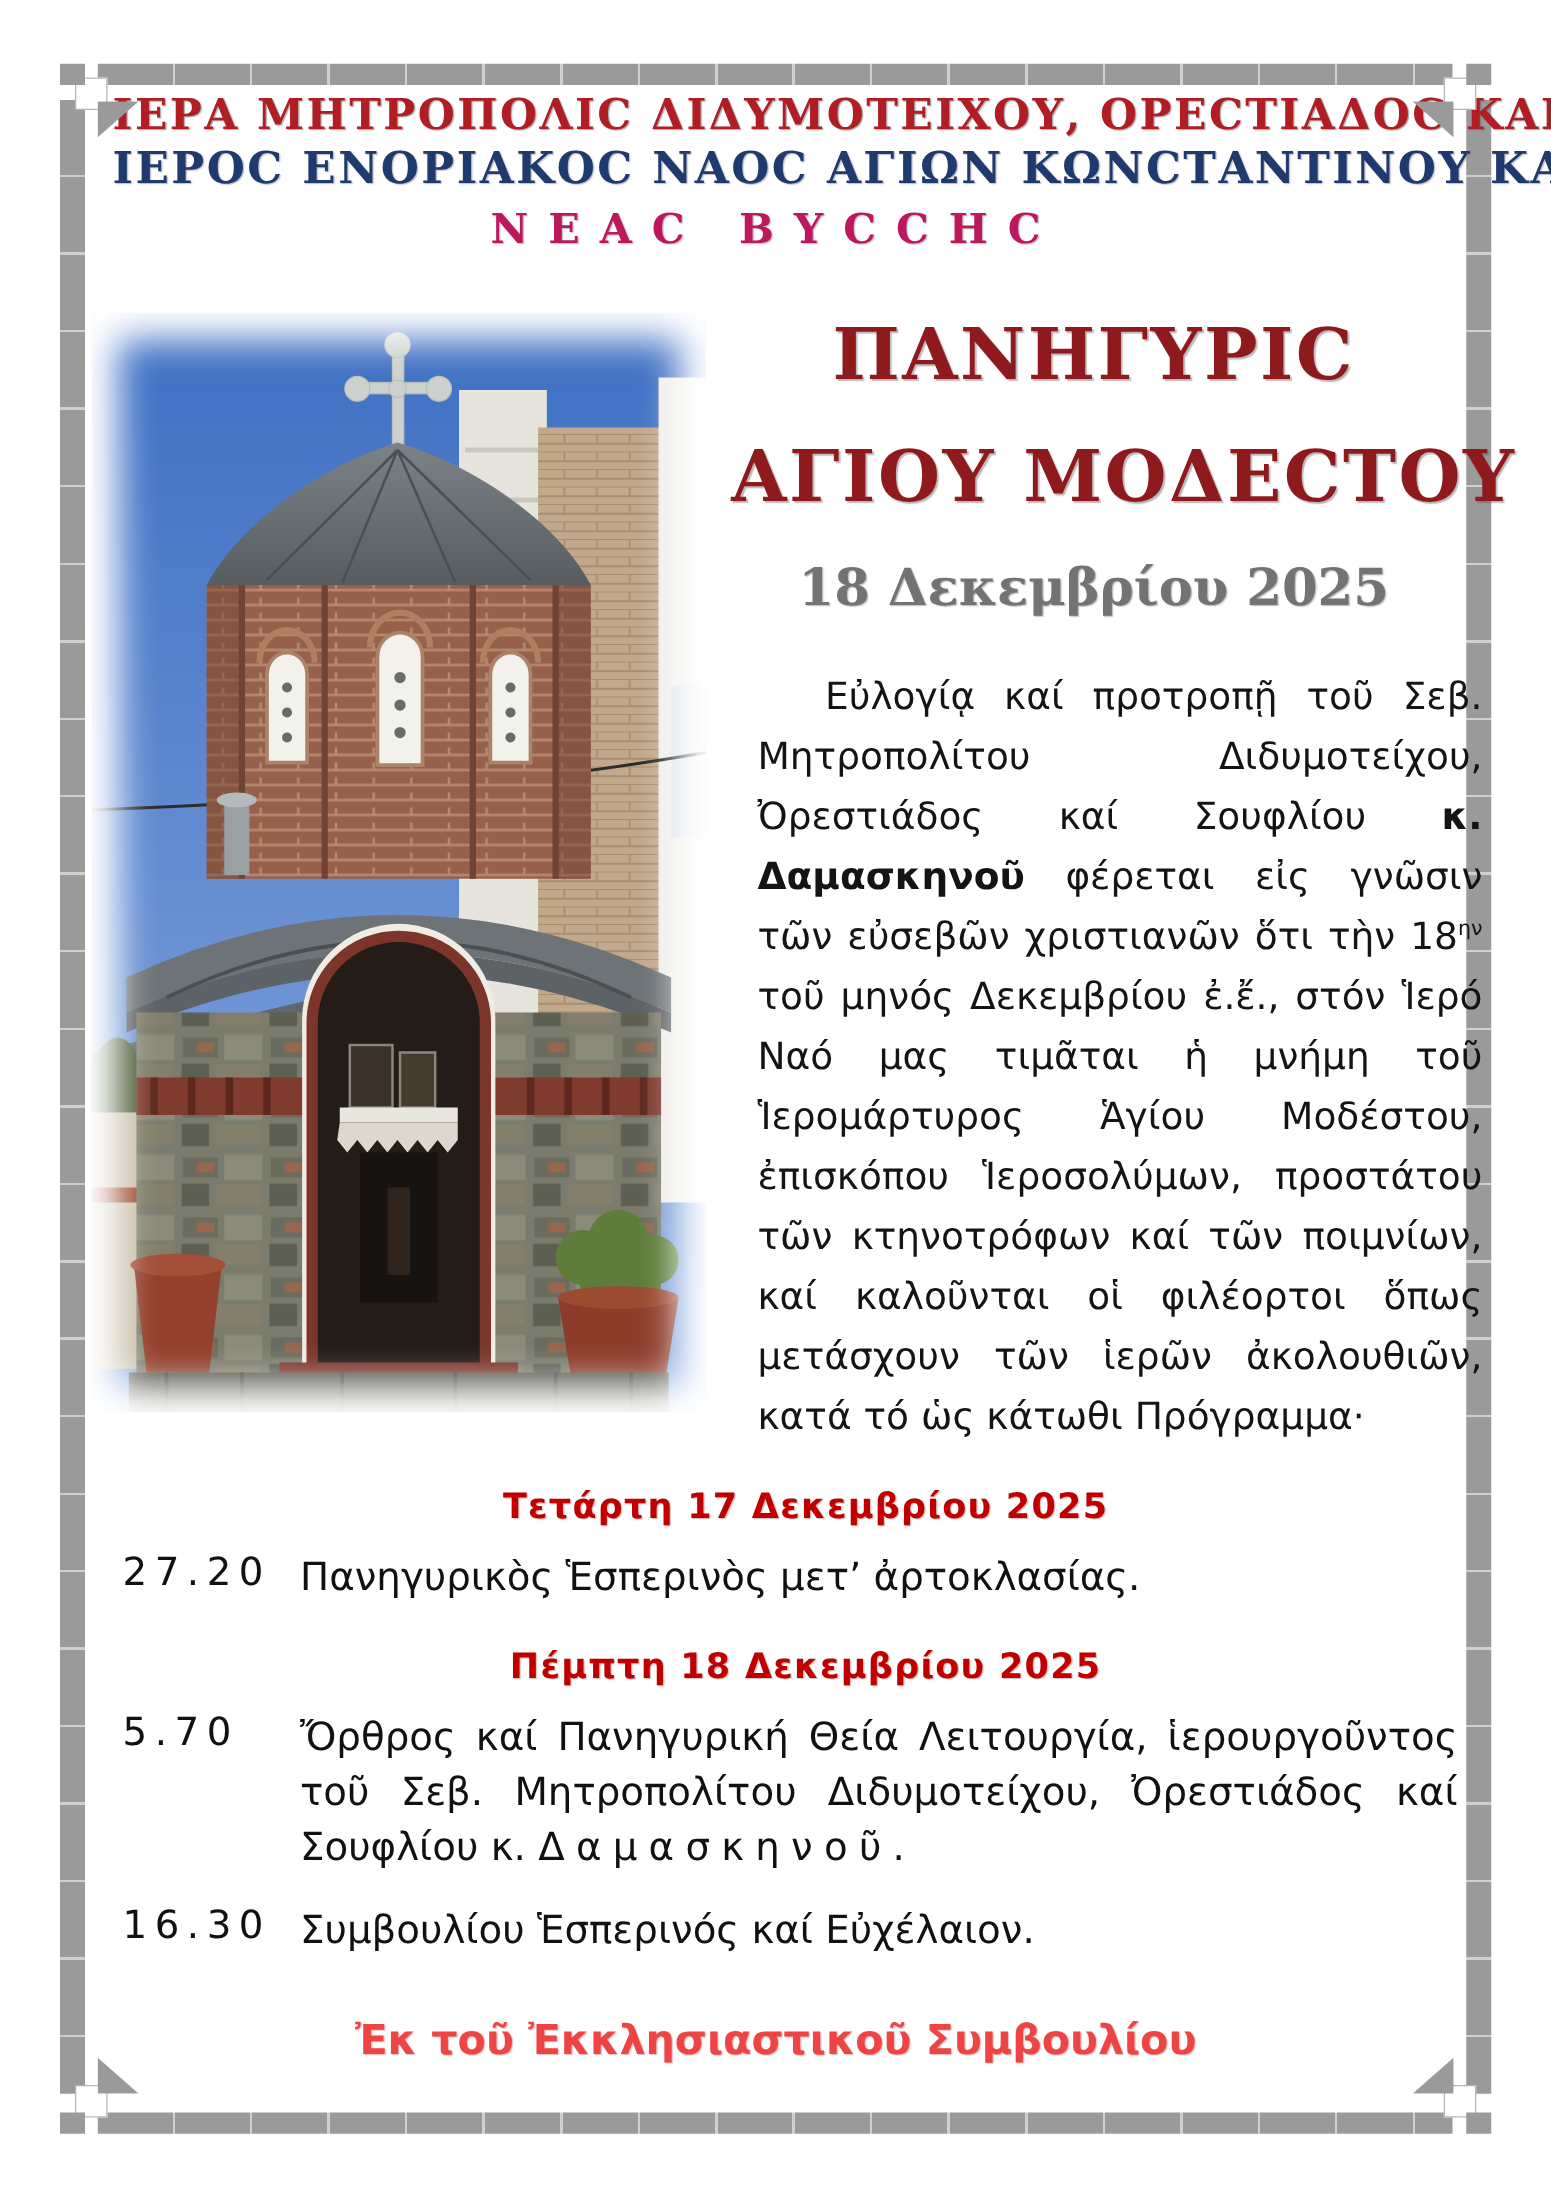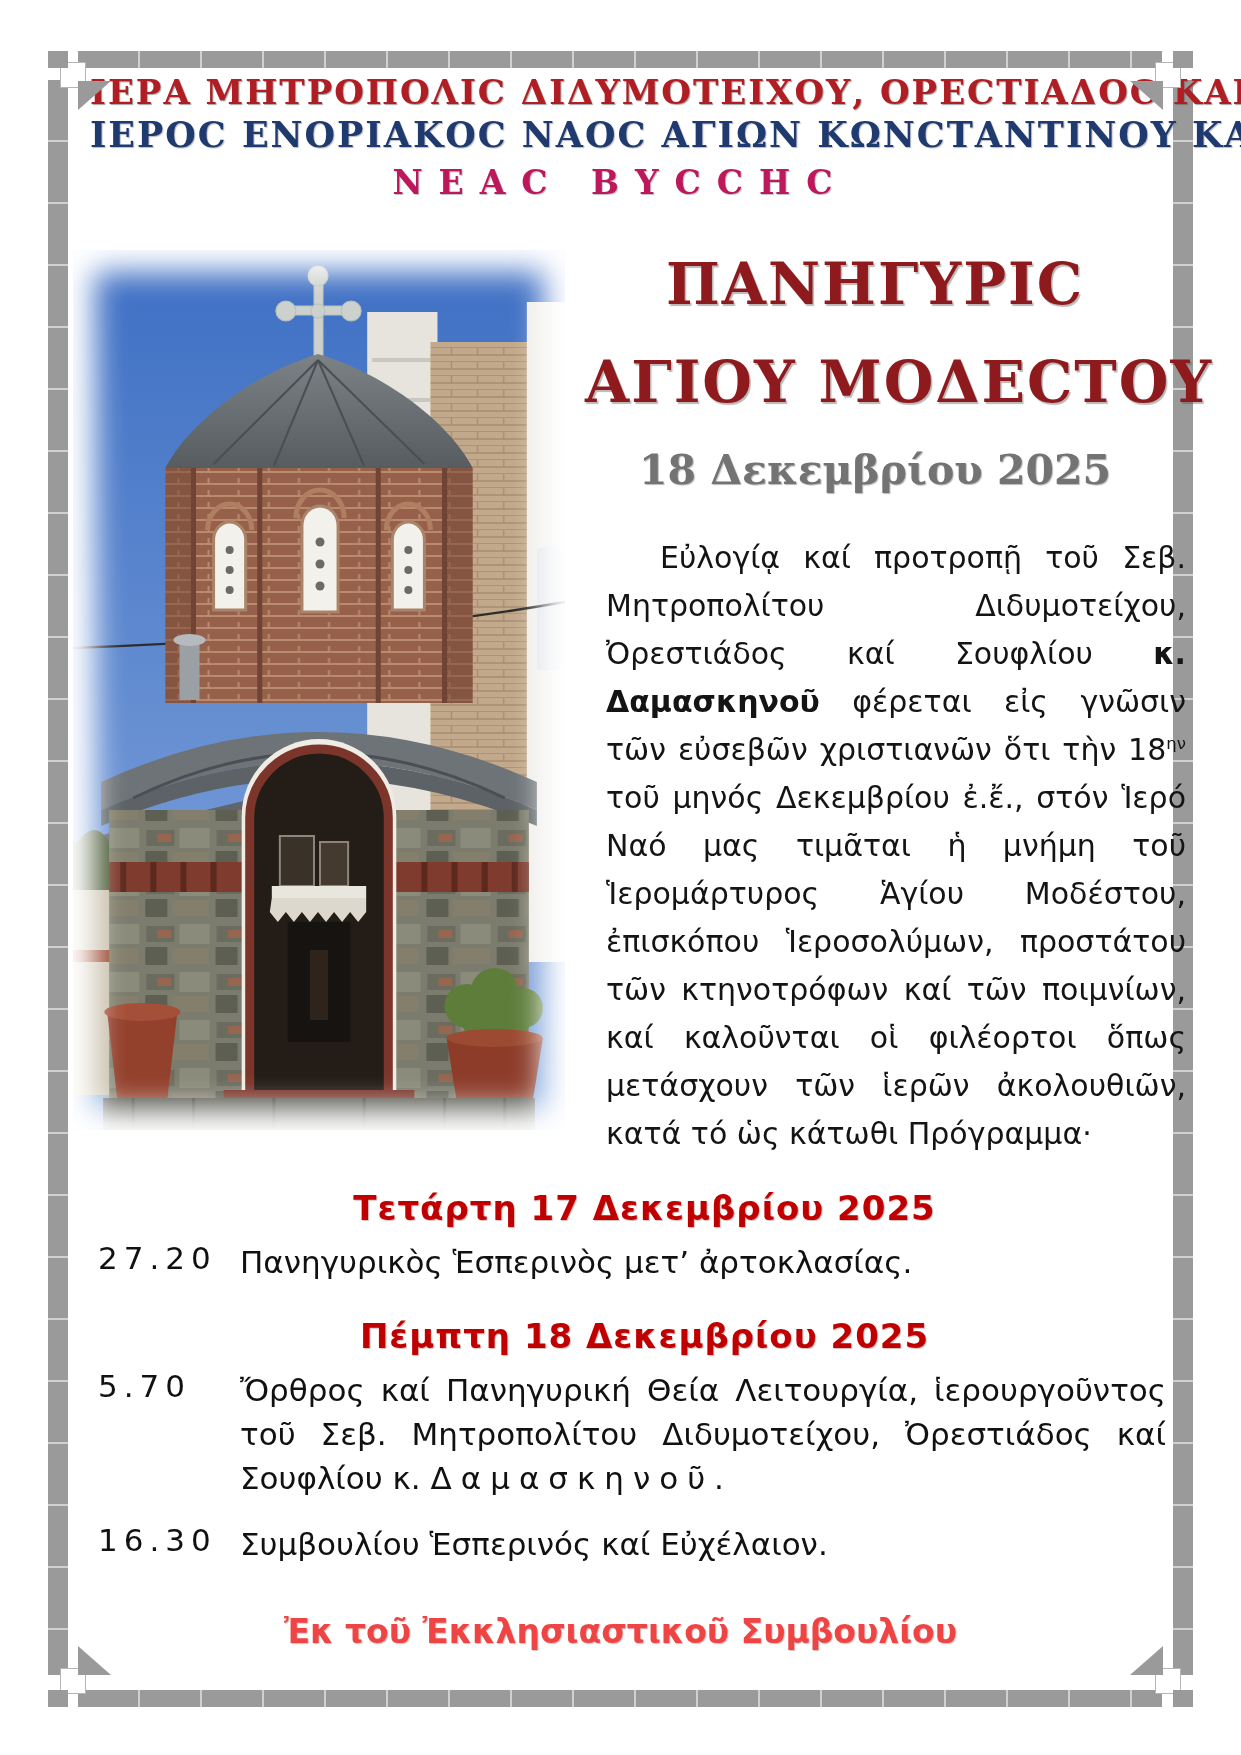--- a/index.html
+++ b/index.html
@@ -53,21 +53,21 @@
   .body-par .bold{font-weight:bold;}
   .body-par sup{font-size:0.55em;vertical-align:super;line-height:0;}
   
   .photo{position:absolute;left:73px;top:250px;width:492px;height:880px;}
   .photo svg{display:block;width:100%;height:100%;}
   .photo::after{content:'';position:absolute;inset:-2px;pointer-events:none;
     box-shadow:inset 0 0 30px 24px #ffffff;}
   
   .sched-head{position:absolute;left:0;right:0;text-align:center;font-weight:bold;
     font-family:"DejaVu Sans","Liberation Sans",sans-serif;
-    font-size:34px;color:#c00000;letter-spacing:1px;
+    font-size:28px;color:#c00000;letter-spacing:1px;
     text-shadow:1px 1px 1px rgba(120,60,60,.35);margin-left:48px;}
   .sh1{top:1188px;} .sh2{top:1316px;}
   .sched-row{position:absolute;left:98px;width:1068px;display:flex;
     font-family:"DejaVu Sans","Liberation Sans",sans-serif;font-size:31px;color:#111;}
   .row1{top:1240px;} .row2{top:1368px;} .row3{top:1522px;justify-content:center;}
   .sched-time{flex:0 0 142px;letter-spacing:6px;white-space:nowrap;}
   .sched-desc{flex:1;line-height:44px;text-align:justify;}
   .spaced-name{letter-spacing:9px;font-weight:normal;}
   
   .footer{position:absolute;left:0;right:0;top:1612px;text-align:center;

